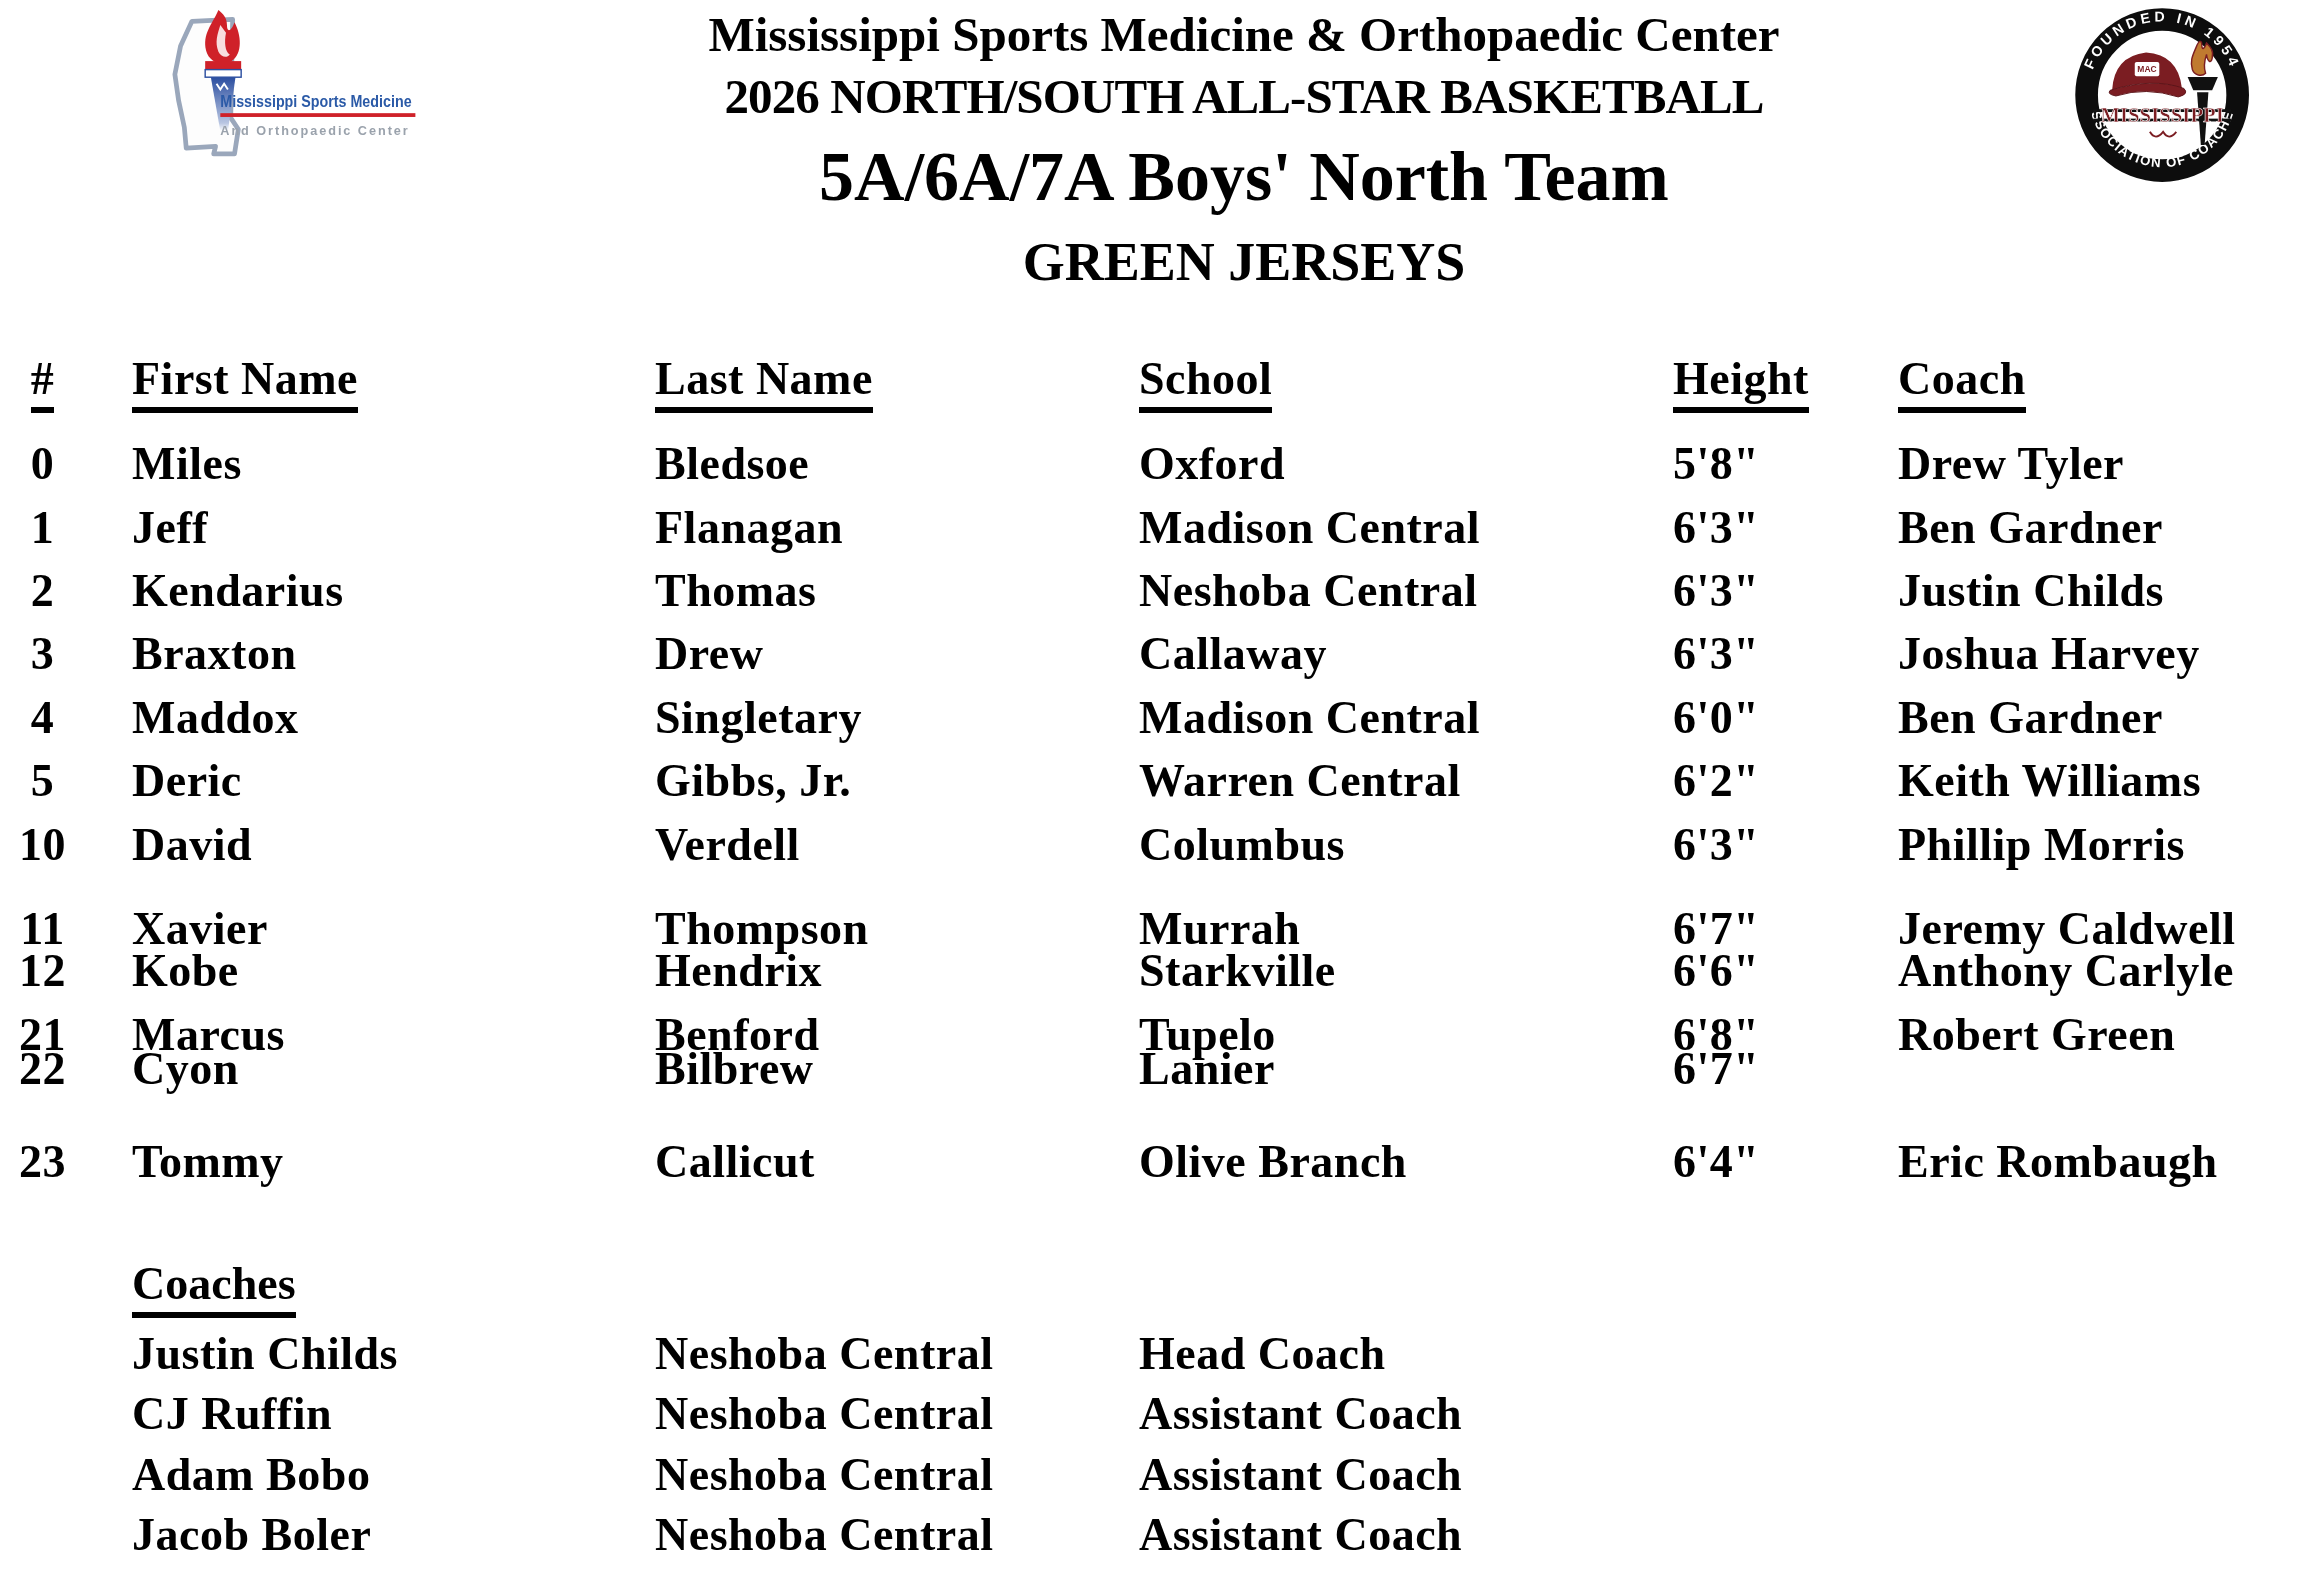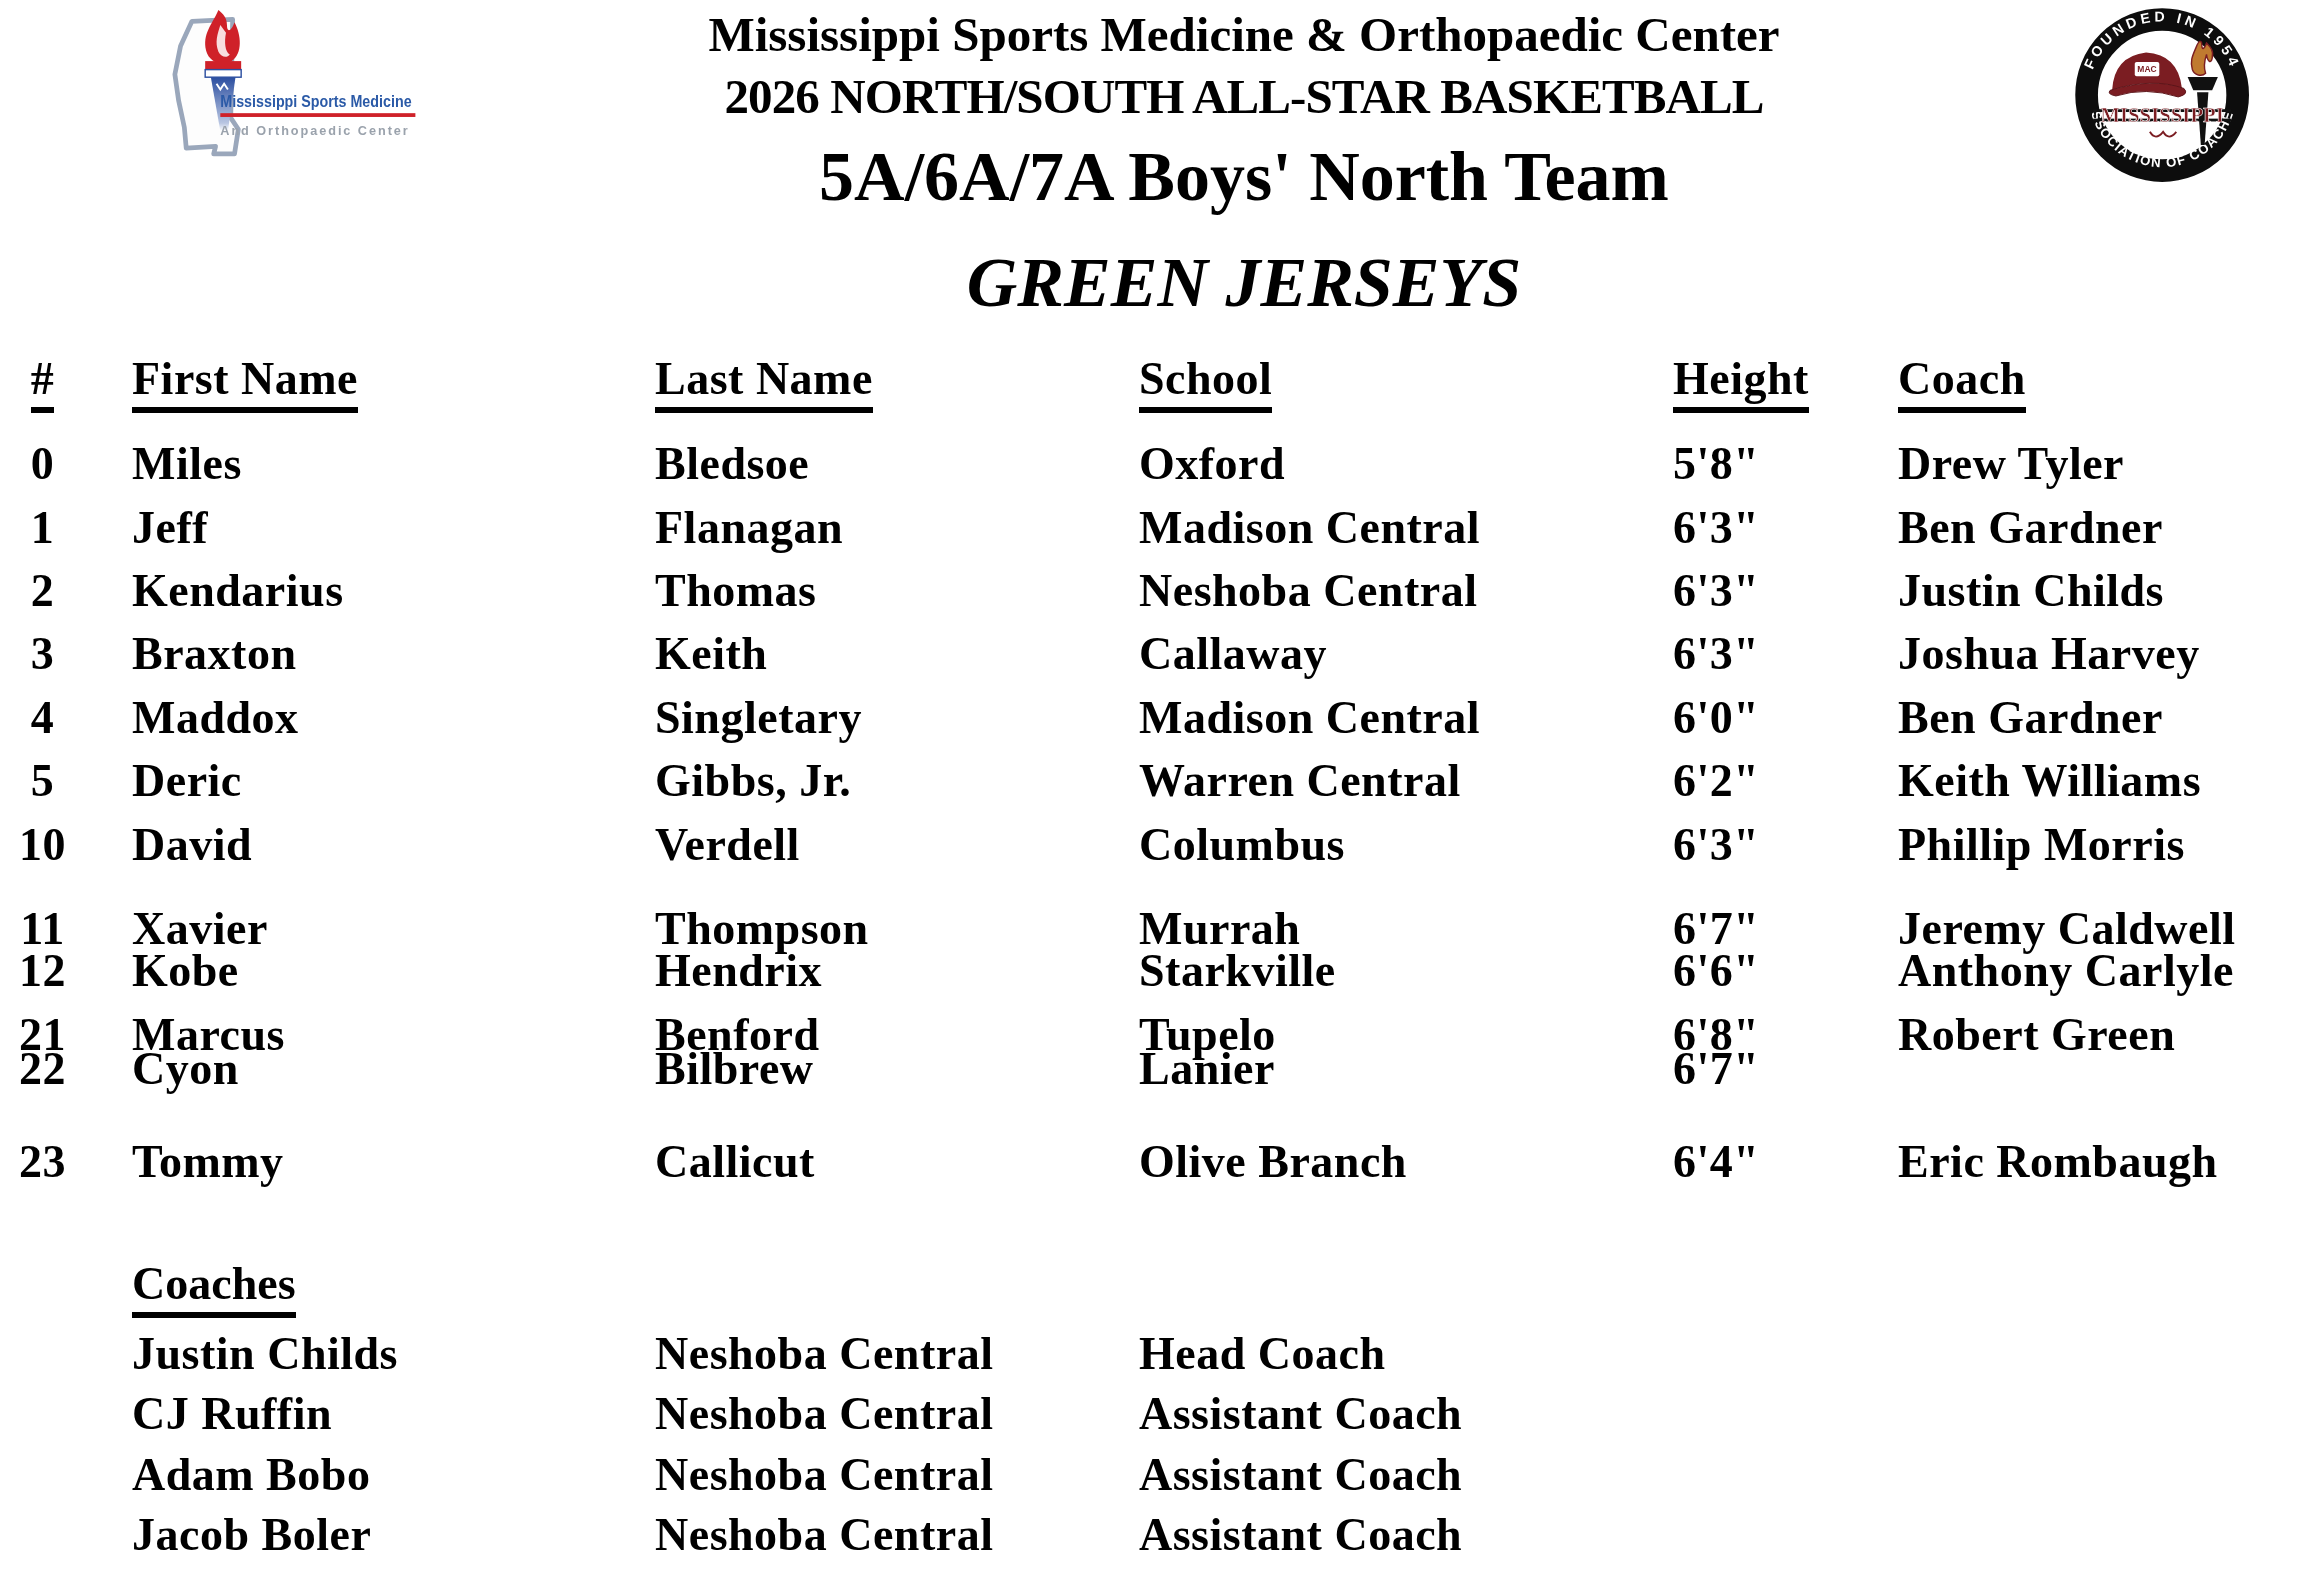--- a/index.html
+++ b/index.html
@@ -9,21 +9,21 @@
   }
   .abs{position:absolute;}
   
   .title-line{
     position:absolute;left:1244px;transform:translateX(-50%);
     white-space:nowrap;font-weight:bold;line-height:1;letter-spacing:0px;
   }
   #title1{top:9.5px;font-size:49px;}
   #title2{top:72px;font-size:49px;letter-spacing:-0.9px;}
   #title3{top:142px;font-size:70px;text-align:right;}
-  #title4{top:248px;font-size:70px;font-style:italic;}
+  #title4{top:235px;font-size:54px;}
   
   #leftLogo{left:137px;top:7.6px;width:303px;height:163px;}
   #rightLogo{left:2063px;top:2.8px;width:203px;height:185px;}
   
   .trow{position:absolute;left:0;width:2315px;height:63px;}
   .cell{
     position:absolute;top:0;white-space:nowrap;
     font-weight:bold;font-size:46px;line-height:53px;letter-spacing:0.5px;
   }
   .c-num{left:0;width:85px;text-align:center;}
@@ -134,21 +134,21 @@
       <div class="cell c-num">2</div>
       <div class="cell c-first">Kendarius</div>
       <div class="cell c-last">Thomas</div>
       <div class="cell c-school">Neshoba Central</div>
       <div class="cell c-height">6'3"</div>
       <div class="cell c-coach">Justin Childs</div>
     </div>
     <div class="trow" style="top: 627px;">
       <div class="cell c-num">3</div>
       <div class="cell c-first">Braxton</div>
-      <div class="cell c-last">Keith</div>
+      <div class="cell c-last">Drew</div>
       <div class="cell c-school">Callaway</div>
       <div class="cell c-height">6'3"</div>
       <div class="cell c-coach">Joshua Harvey</div>
     </div>
     <div class="trow" style="top: 691px;">
       <div class="cell c-num">4</div>
       <div class="cell c-first">Maddox</div>
       <div class="cell c-last">Singletary</div>
       <div class="cell c-school">Madison Central</div>
       <div class="cell c-height">6'0"</div>

